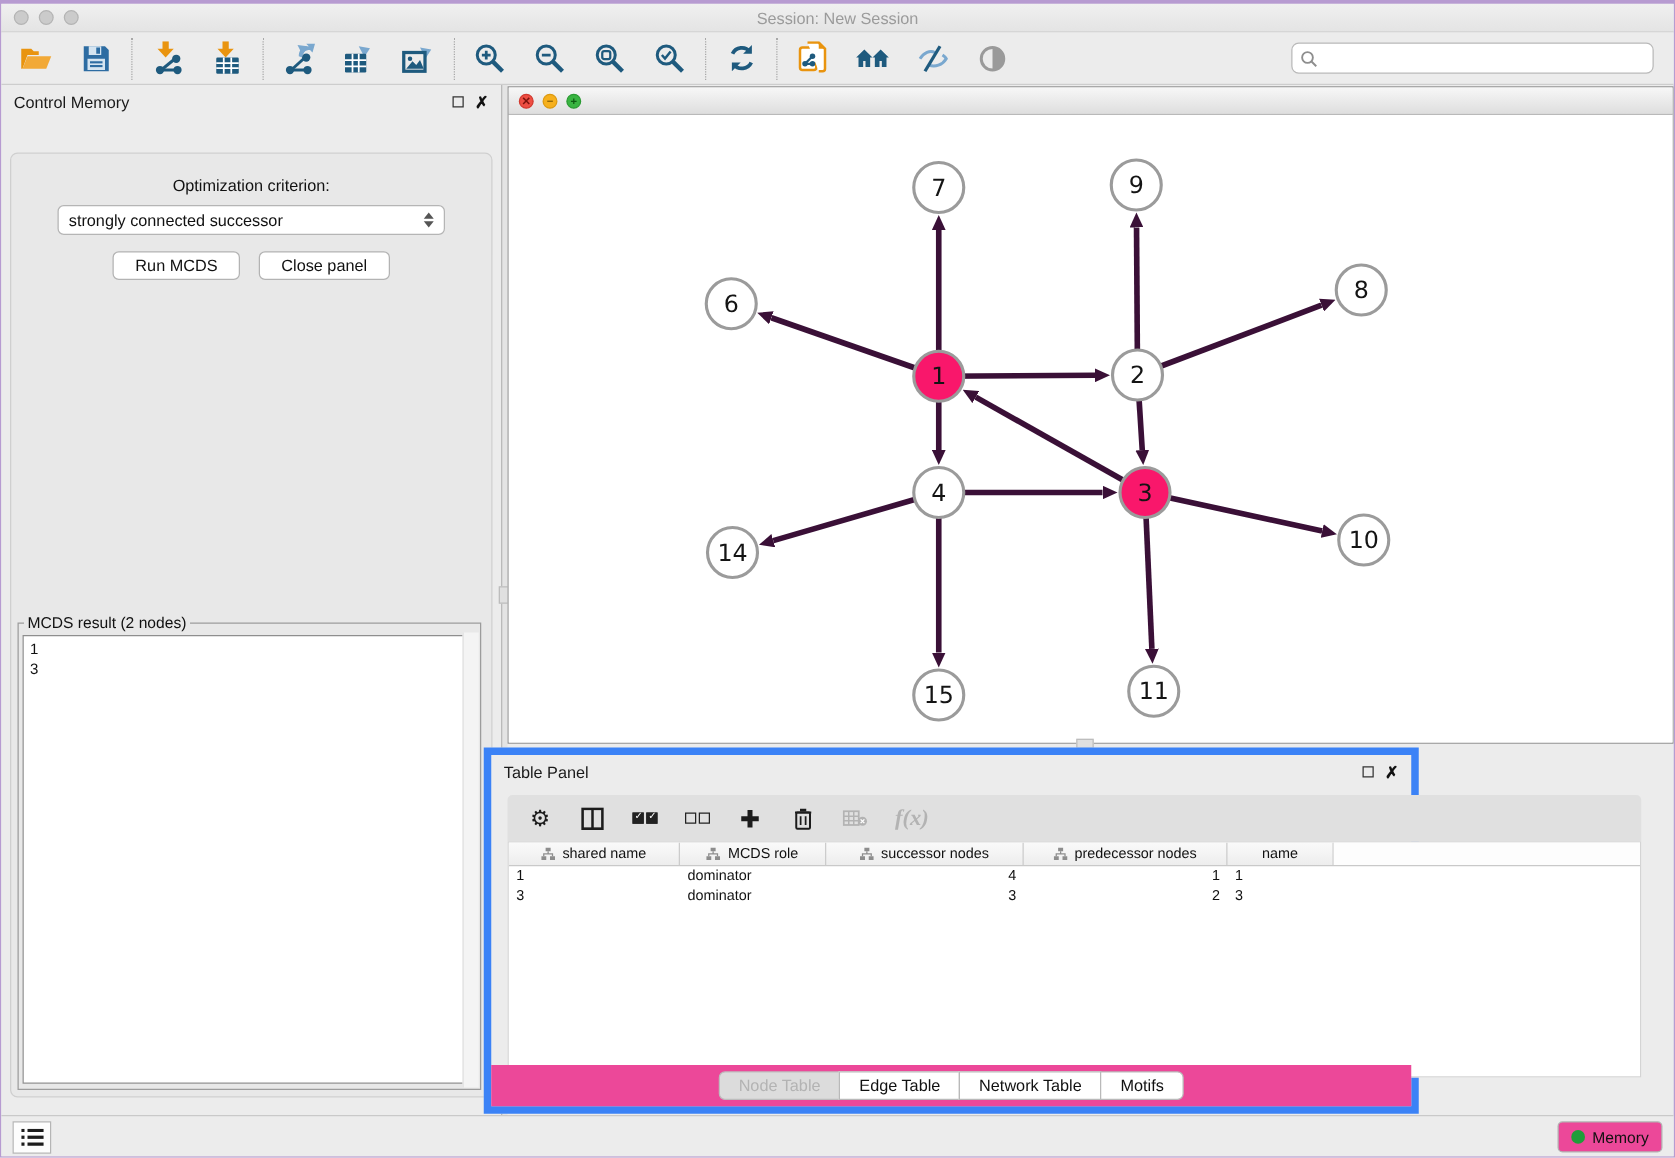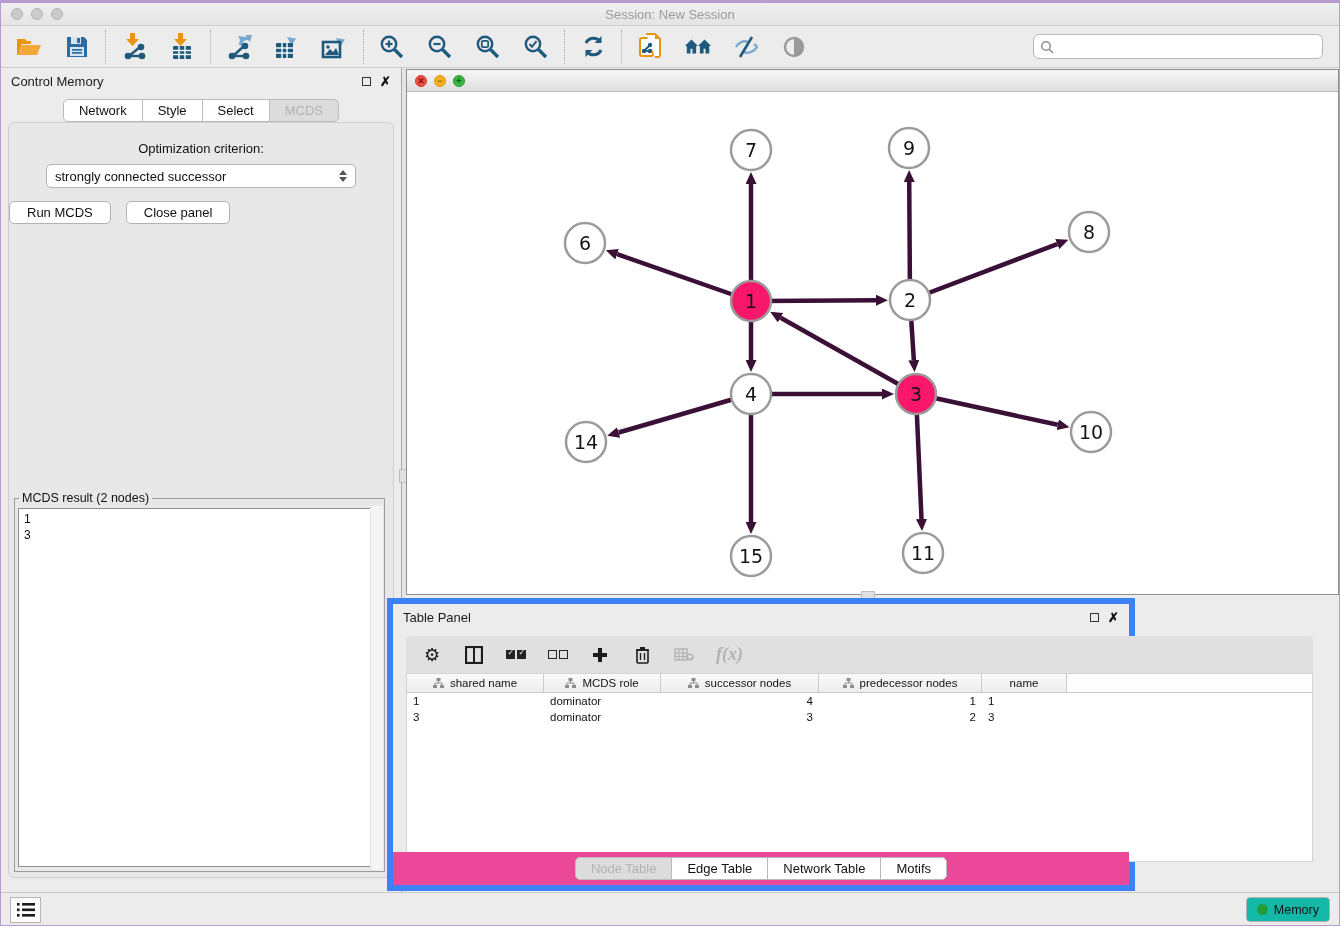--- a/index.html
+++ b/index.html
@@ -45,21 +45,21 @@
   .seg .tab.selected { background:#dcdcdc; color:#b3b3b3; border-color:#bdbdbd; }
   .cp-pane { position:absolute; left:7px; top:54px; width:386px; height:756px;
     background:#e8e8e8; border:1px solid #cfcfcf; border-radius:6px; }
   .opt-label { text-align:center; margin-top:18px; font-size:13px; color:#111; }
   .dropdown { margin:8px auto 0; width:310px; height:24px; background:#fff; border:1px solid #b5b5b5;
     border-radius:5px; display:flex; align-items:center; padding:0 8px; font-size:13px; color:#111; cursor:default; }
   .dd-arrows { margin-left:auto; display:flex; flex-direction:column; gap:2px; }
   .dd-arrows i { display:block; width:0; height:0; border-left:4px solid transparent; border-right:4px solid transparent; }
   .dd-up { border-bottom:5px solid #555; }
   .dd-down { border-top:5px solid #555; }
-  .btn-row { display:flex; gap:15px; margin-top:13px; }
+  .btn-row { display:flex; justify-content:center; gap:15px; margin-top:13px; }
   .btn { background:#fff; border:1px solid #b3b3b3; border-radius:5px; padding:3px 17px; font-size:13px; color:#111; cursor:default; }
   .result-fieldset { position:absolute; left:5px; top:368px; width:371px; height:381px;
     border:1px solid #9c9c9c; padding:0; background:transparent; }
   .result-fieldset legend { font-size:12.5px; color:#111; margin-left:4px; padding:0 3px; }
   .result-area { position:absolute; left:3px; right:3px; top:3px; bottom:4px; background:#fff;
     border:1px solid #8e8e8e; font-size:12px; color:#111; padding:2px 5px; line-height:16px; white-space:pre-line; }
   .result-scroll { position:absolute; right:1px; top:1px; bottom:1px; width:13px; background:#f4f4f4; border-left:1px solid #e0e0e0; }
   
   .vsplit { position:absolute; left:401px; top:65px; width:4px; height:824px; background:#e4e4e4; }
   .split-handle { position:absolute; width:9px; height:14px; background:#e0e0e0; border:1px solid #bdbdbd; }
@@ -93,21 +93,21 @@
     border-right:1px solid #cccccc; position:relative; }
   .th svg { flex:none; }
   .trow { display:flex; height:16px; font-size:11.5px; color:#111; align-items:center; }
   .td { padding:0 6px; overflow:hidden; white-space:nowrap; }
   .td.num { text-align:right; }
   .tp-footer { position:absolute; left:0; bottom:0; width:100%; height:33px; display:flex; align-items:center; justify-content:center; background:#ec4899; }
   
   .statusbar { position:absolute; left:0; top:889px; width:100%; height:34px; background:#ececec; border-top:1px solid #c9c9c9;
     display:flex; align-items:center; padding:0 9px; }
   .status-btn { width:31px; height:26px; background:#fdfdfd; border:1px solid #b5b5b5; display:flex; align-items:center; justify-content:center; cursor:default; }
-  .memory-btn { margin-left:auto; height:25px; background:#14b8a6; border:1px solid #b2b2b2; border-radius:4px;
+  .memory-btn { margin-left:auto; height:25px; background:#ec4899; border:1px solid #b2b2b2; border-radius:4px;
     display:flex; align-items:center; gap:6px; padding:0 10px; font-size:12.5px; color:#111; cursor:default; }
   .mem-dot { width:11px; height:11px; border-radius:50%; background:#1f9d3a; }
 </style>
 </head>
 <body>
 
 <div class="titlebar">
   <div class="traffic">
     <span class="tl"></span>
     <span class="tl"></span>
@@ -289,28 +289,20 @@
   </div>
 </div>
 
 <div class="control-panel">
   <div class="panel-header">
     <span>Control Memory</span>
     <span class="panel-controls">
       <span class="float-box"></span>
       <span class="close-x">✗</span>
     </span>
-  </div>
-  <div class="tabs-row">
-    <div class="seg">
-      <span class="tab">Network</span>
-      <span class="tab">Style</span>
-      <span class="tab">Select</span>
-      <span class="tab selected">MCDS</span>
-    </div>
   </div>
   <div class="cp-pane">
     <div class="opt-label">Optimization criterion:</div>
     <div class="dropdown">
       <span>strongly connected successor</span>
       <span class="dd-arrows">
           <i class="dd-up"></i>
           <i class="dd-down"></i>
         </span>
     </div>

